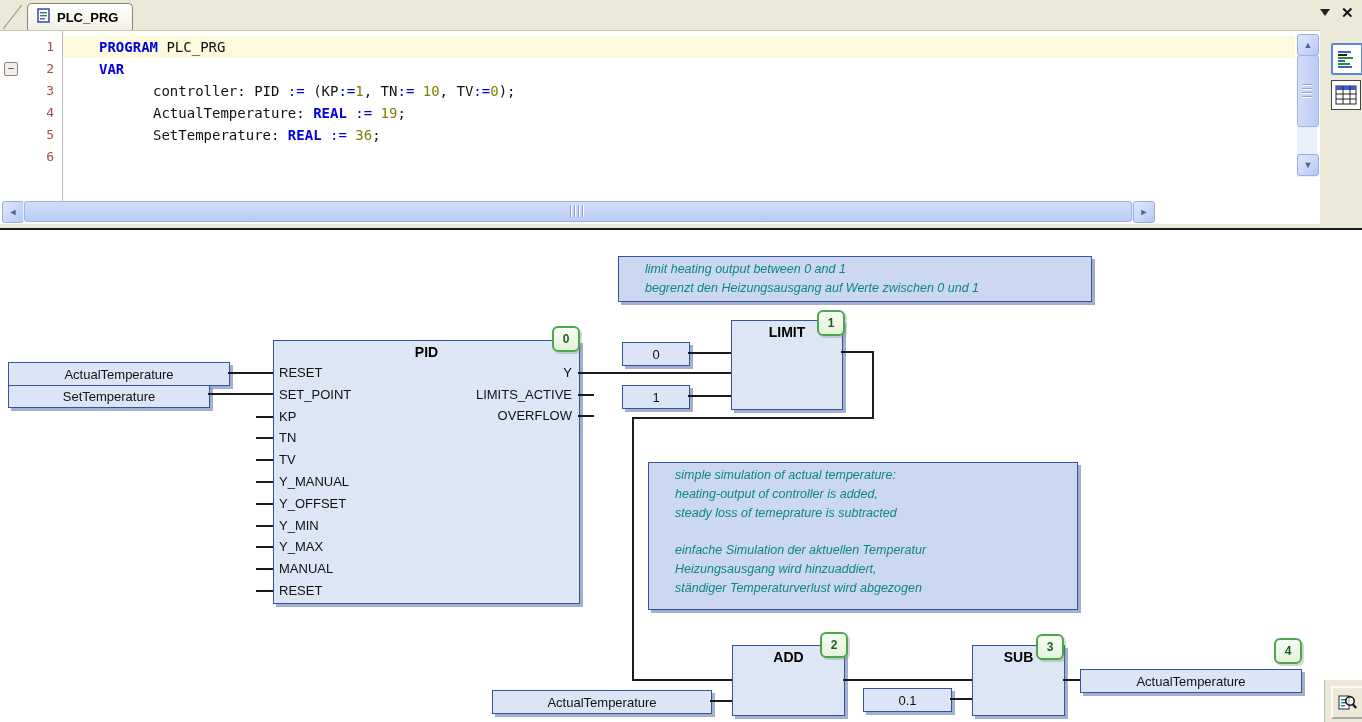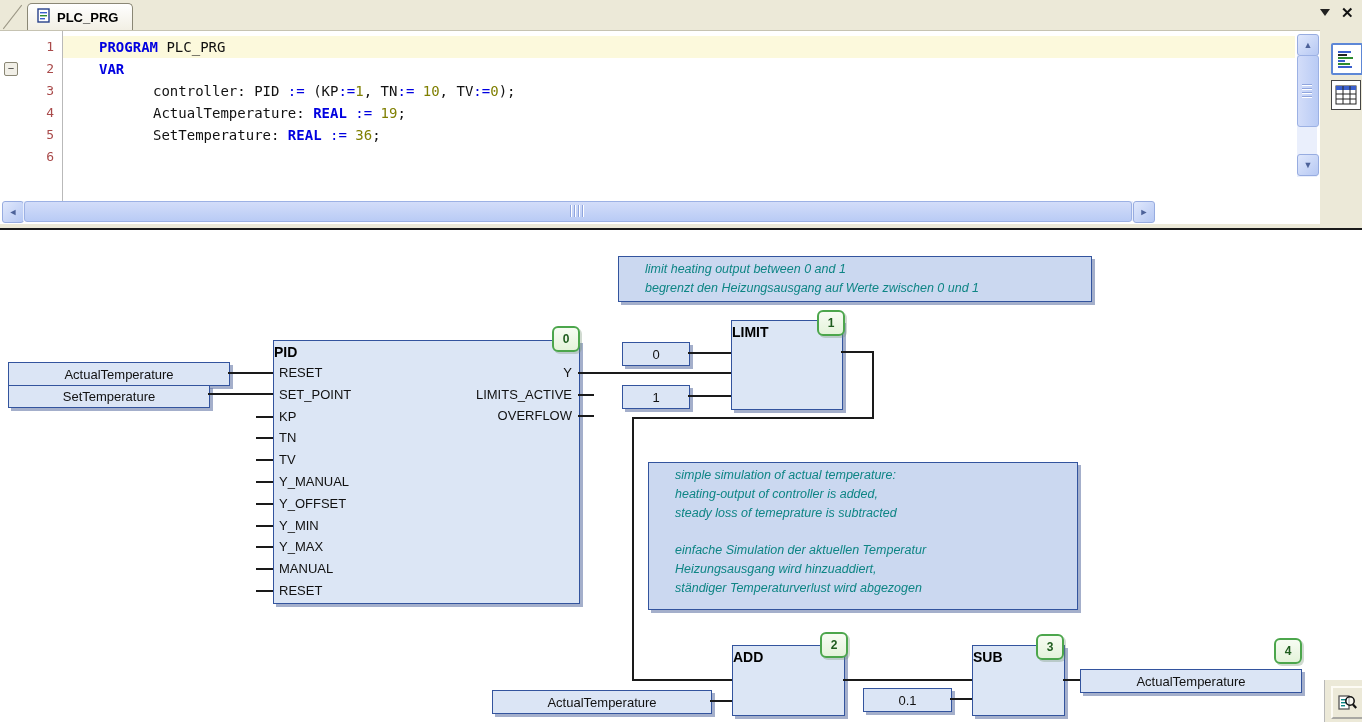--- a/index.html
+++ b/index.html
@@ -44,21 +44,21 @@
   .view-btn{position:absolute;left:11px;width:28px;height:28px;background:#fff;display:flex;align-items:center;justify-content:center;cursor:pointer;}
   #view-text{top:13px;border:2px solid #5d87d6;border-radius:2px;}
   #view-table{top:50px;border:1px solid #444;}
   
   #splitter{position:absolute;left:0;top:224px;width:1362px;height:4px;background:#ece9d8;border-bottom:2px solid #1a1a1a;cursor:row-resize;}
   
   #cfc-canvas{position:absolute;left:0;top:230px;width:1362px;height:492px;background:#ffffff;font-size:13px;color:#111;}
   .cfc-box{position:absolute;background:#dbe5f5;border:1px solid #33549e;box-shadow:3px 3px 0 rgba(90,110,160,.55);
            display:flex;align-items:center;justify-content:center;font-size:13px;color:#111;cursor:move;}
   .cfc-block{position:absolute;background:#dce6f5;border:1px solid #33549e;box-shadow:3px 3px 0 rgba(90,110,160,.55);cursor:move;}
-  .block-title{position:absolute;left:0;top:3px;width:100%;font-weight:bold;font-size:14px;color:#000;}
+  .block-title{position:absolute;left:0;top:3px;width:100%;text-align:center;font-weight:bold;font-size:14px;color:#000;}
   .instance-label{position:absolute;text-align:center;font-size:13px;color:#000;}
   .badge{position:absolute;width:24px;height:22px;background:linear-gradient(#f7fcf3,#e4f3da);border:2px solid #4ca64c;border-radius:6px;
          box-shadow:2px 2px 0 rgba(120,150,120,.35);display:flex;align-items:center;justify-content:center;
          font-size:12px;font-weight:bold;color:#1e5c1e;}
   .pin-label{position:absolute;height:16px;line-height:16px;font-size:13px;color:#111;white-space:nowrap;}
   .wire{position:absolute;background:#1a1a1a;}
   .comment{position:absolute;background:#cbd8f0;border:1px solid #33549e;box-shadow:3px 3px 0 rgba(90,110,160,.55);
            color:#0e8585;font-style:italic;font-size:12.5px;line-height:1.5;padding:3px 8px 3px 26px;white-space:pre-line;}
   
   #zoom-corner{position:absolute;left:1324px;top:450px;width:38px;height:42px;background:#ece9d8;border-left:1px solid #b9b9b9;}

